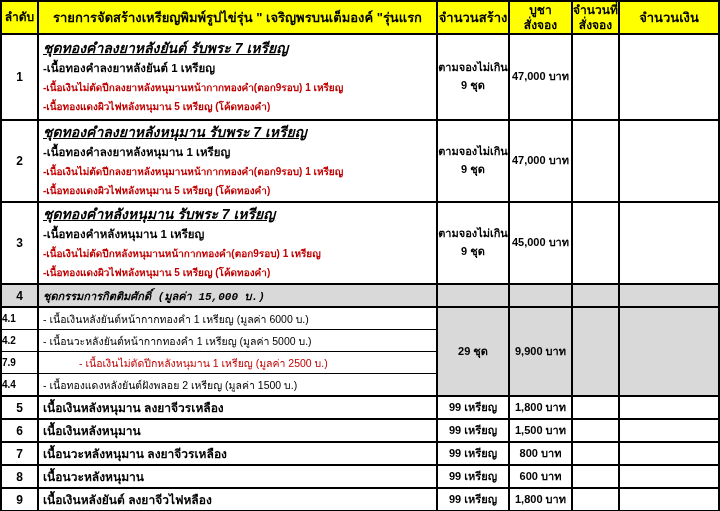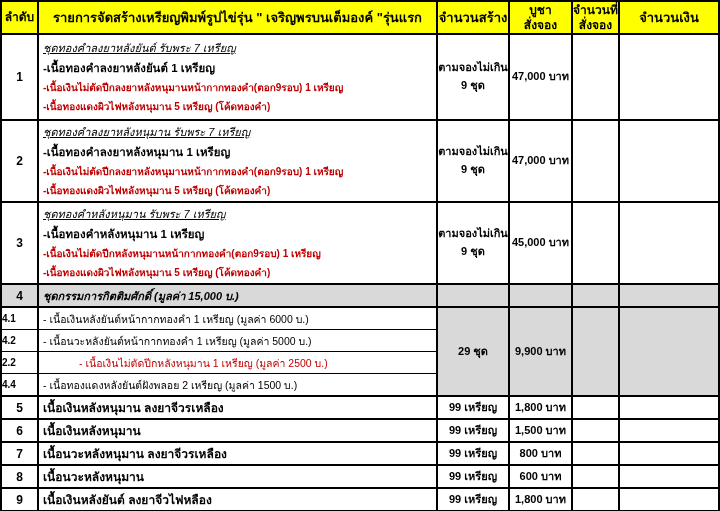--- a/index.html
+++ b/index.html
@@ -53,24 +53,24 @@
   }
   .sub-no {
     text-align: left;
     font-weight: bold;
     font-size: 10px;
   }
 
   
   .desc-cell { padding: 1px 4px; }
   .sec-title {
-    font-weight: normal;
+    font-weight: bold;
     font-style: italic;
     text-decoration: underline;
-    font-size: 11px;
+    font-size: 14px;
     line-height: 20px;
     white-space: nowrap;
   }
   .item-main {
     font-weight: bold;
     font-size: 11.5px;
     line-height: 20px;
     white-space: nowrap;
   }
   .item-red {
@@ -78,20 +78,21 @@
     font-size: 10px;
     line-height: 19px;
     color: #c00000;
     white-space: nowrap;
   }
   .committee-title {
     font-weight: bold;
     font-style: italic;
     font-size: 11px;
     white-space: nowrap;
+    font-family: Liberation Mono, monospace;
   }
   .sub-item {
     font-weight: normal;
     font-size: 10.5px;
     white-space: nowrap;
   }
   .sub-item.red { color: #c00000; margin-left: 36px; }
   .simple-desc {
     font-weight: bold;
     font-size: 12px;
@@ -220,21 +221,21 @@
       <td class="gray" rowspan="4"></td>
       <td class="gray" rowspan="4"></td>
     </tr>
     <tr class="subrow">
       <td class="sub-no">4.2</td>
       <td class="desc-cell">
         <span class="sub-item">- เนื้อนวะหลังยันต์หน้ากากทองคำ 1 เหรียญ (มูลค่า 5000 บ.)</span>
       </td>
     </tr>
     <tr class="subrow">
-      <td class="sub-no">2.2</td>
+      <td class="sub-no">7.9</td>
       <td class="desc-cell">
         <span class="sub-item red">- เนื้อเงินไม่ตัดปีกหลังหนุมาน 1 เหรียญ (มูลค่า 2500 บ.)</span>
       </td>
     </tr>
     <tr class="subrow">
       <td class="sub-no">4.4</td>
       <td class="desc-cell">
         <span class="sub-item">- เนื้อทองแดงหลังยันต์ฝังพลอย 2 เหรียญ (มูลค่า 1500 บ.)</span>
       </td>
     </tr>

